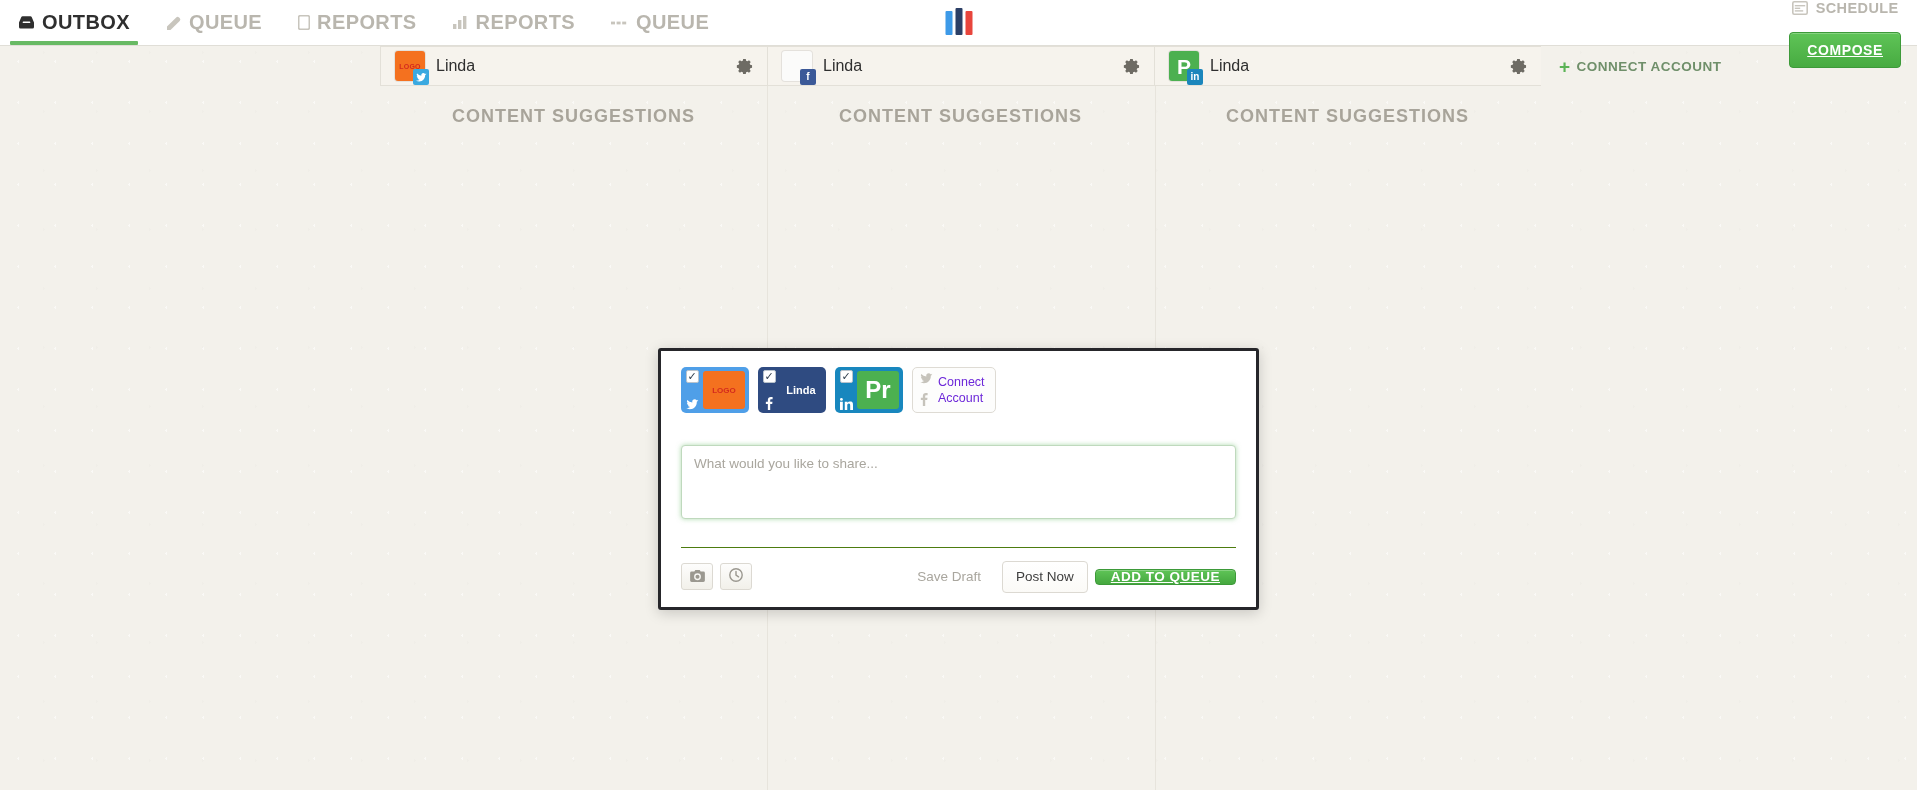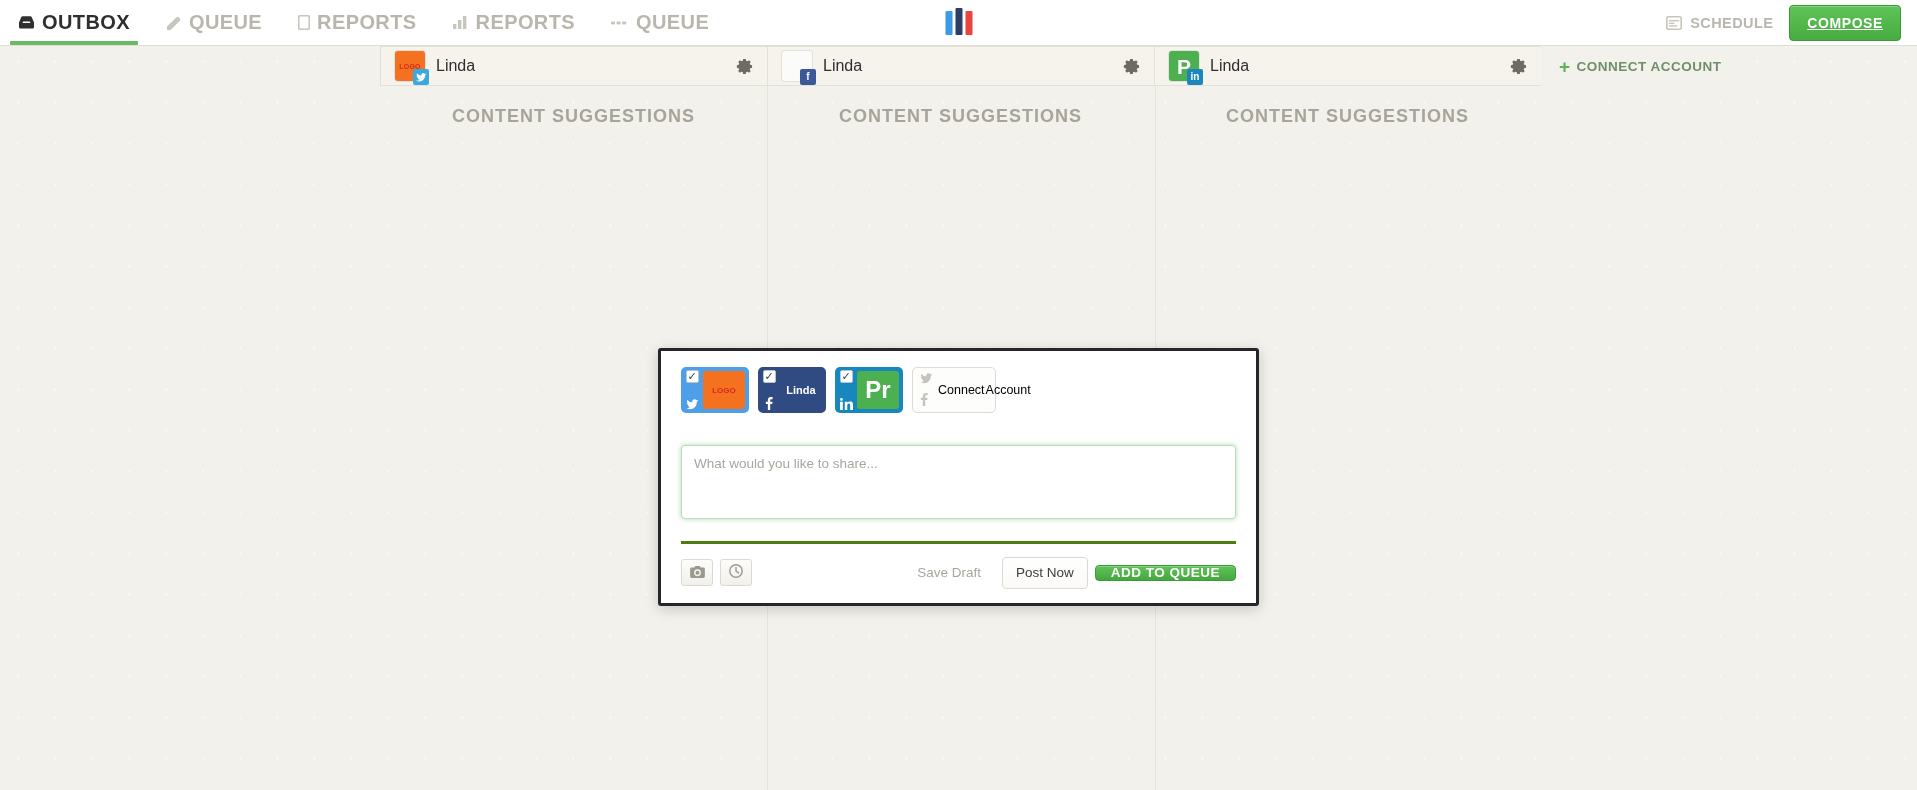--- a/index.html
+++ b/index.html
@@ -87,20 +87,21 @@
   .lb1 { height: 24px; background: #3d9ae8; }
   .lb2 { height: 27px; background: #2b3f66; }
   .lb3 { height: 24px; background: #e8453c; }
 
   .nav-right {
     margin-left: auto;
     display: flex;
     align-items: center;
     gap: 16px;
     padding-right: 16px;
+    flex-direction: column;
   }
   .schedule-btn {
     display: flex;
     align-items: center;
     gap: 8px;
     color: #b9b6ae;
     font-size: 14.5px;
     font-weight: bold;
     letter-spacing: .4px;
     cursor: pointer;
@@ -331,23 +332,23 @@
     cursor: pointer;
   }
   .cc-icons {
     display: flex;
     flex-direction: column;
     gap: 4px;
     color: #c6c3bb;
   }
   .cc-labels {
     display: flex;
-    flex-direction: row;
+    flex-direction: column;
     gap: 1px;
-    color: #000000;
+    color: #6d28d9;
     font-size: 12.5px;
     line-height: 15px;
   }
 
   .ta-wrap { margin-top: 32px; }
   .composer {
     width: 100%;
     height: 74px;
     box-sizing: border-box;
     border: 1px solid #bfd9bd;
@@ -363,22 +364,22 @@
   .composer::placeholder { color:#a9a69e; }
 
   .charcount {
     text-align: right;
     font-size: 14px;
     color: #8e8b84;
     padding: 7px 2px 0 0;
   }
 
   .modal-foot {
-    border-top: 3px solid #4d7c0f;
-    margin-top: 18px;
+    border-top: 1px solid #4d7c0f;
+    margin-top: 24px;
     padding-top: 13px;
     display: flex;
     align-items: center;
   }
   .icon-btn {
     width: 30px; height: 25px;
     border: 1px solid #dcd9d2;
     border-radius: 3px;
     background: linear-gradient(#fdfdfc,#f2f0ea);
     display: flex;
@@ -413,20 +414,21 @@
     color: #3d3d3d;
   }
   .btn-green {
     background-image: linear-gradient(#5fc457,#45a83f);
     border: 1px solid #3d9a39;
     color: #ffffff;
     font-weight: bold;
     letter-spacing: .5px;
     padding: 0 15px;
     box-shadow: inset 0 1px 0 rgba(255,255,255,.25);
+    text-decoration: underline;
   }
 </style>
 </head>
 <body>
 
 <div class="noise"></div>
 
 <div class="vline" style="left:767px;"></div>
 <div class="vline" style="left:1155px;"></div>
 

